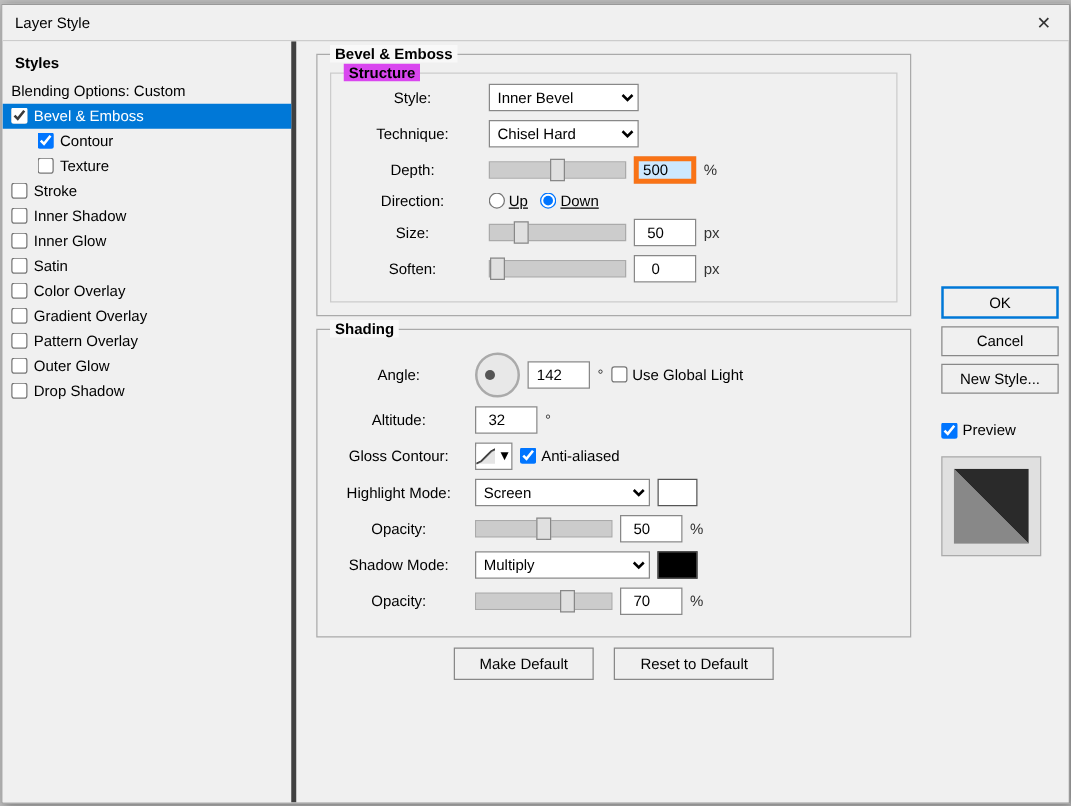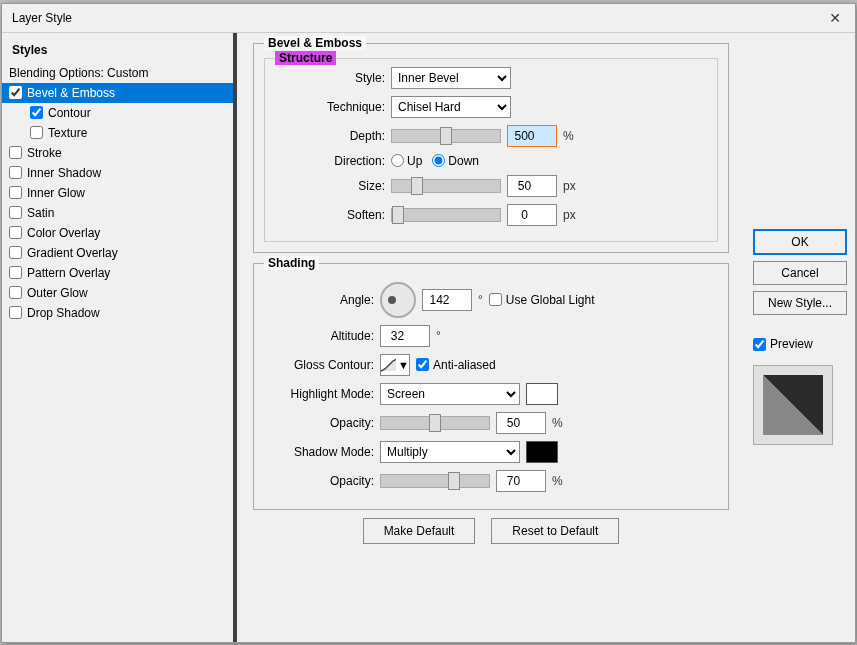--- a/index.html
+++ b/index.html
@@ -121,21 +121,21 @@
       font-size: 12px;
     }
     
     .form-row {
       display: flex;
       align-items: center;
       margin-bottom: 7px;
       gap: 6px;
     }
     .form-label {
-      text-align: right;
+      text-align: center;
       width: 110px;
       flex-shrink: 0;
       font-size: 12px;
     }
     select.form-select {
       height: 22px;
       font-size: 12px;
       border: 1px solid #888;
       background: #fff;
       padding: 1px 2px;
@@ -144,21 +144,21 @@
     input[type="number"].form-number {
       width: 50px;
       height: 22px;
       font-size: 12px;
       border: 1px solid #888;
       text-align: center;
       padding: 0 2px;
       background: #fff;
     }
     input[type="number"].form-number.highlighted {
-      border: 1px solid #f97316;
+      border: 4px solid #f97316;
       background: #cce8ff;
     }
     .unit-label {
       font-size: 12px;
       color: #333;
     }
     
     .slider-container {
       display: flex;
       align-items: center;
@@ -187,20 +187,21 @@
       display: flex;
       align-items: center;
       gap: 10px;
       font-size: 12px;
     }
     .radio-group label {
       display: flex;
       align-items: center;
       gap: 3px;
       cursor: pointer;
+      text-decoration: underline;
     }
     
     .angle-dial {
       width: 36px;
       height: 36px;
       border-radius: 50%;
       border: 2px solid #aaa;
       background: #e8e8e8;
       position: relative;
       display: inline-flex;

